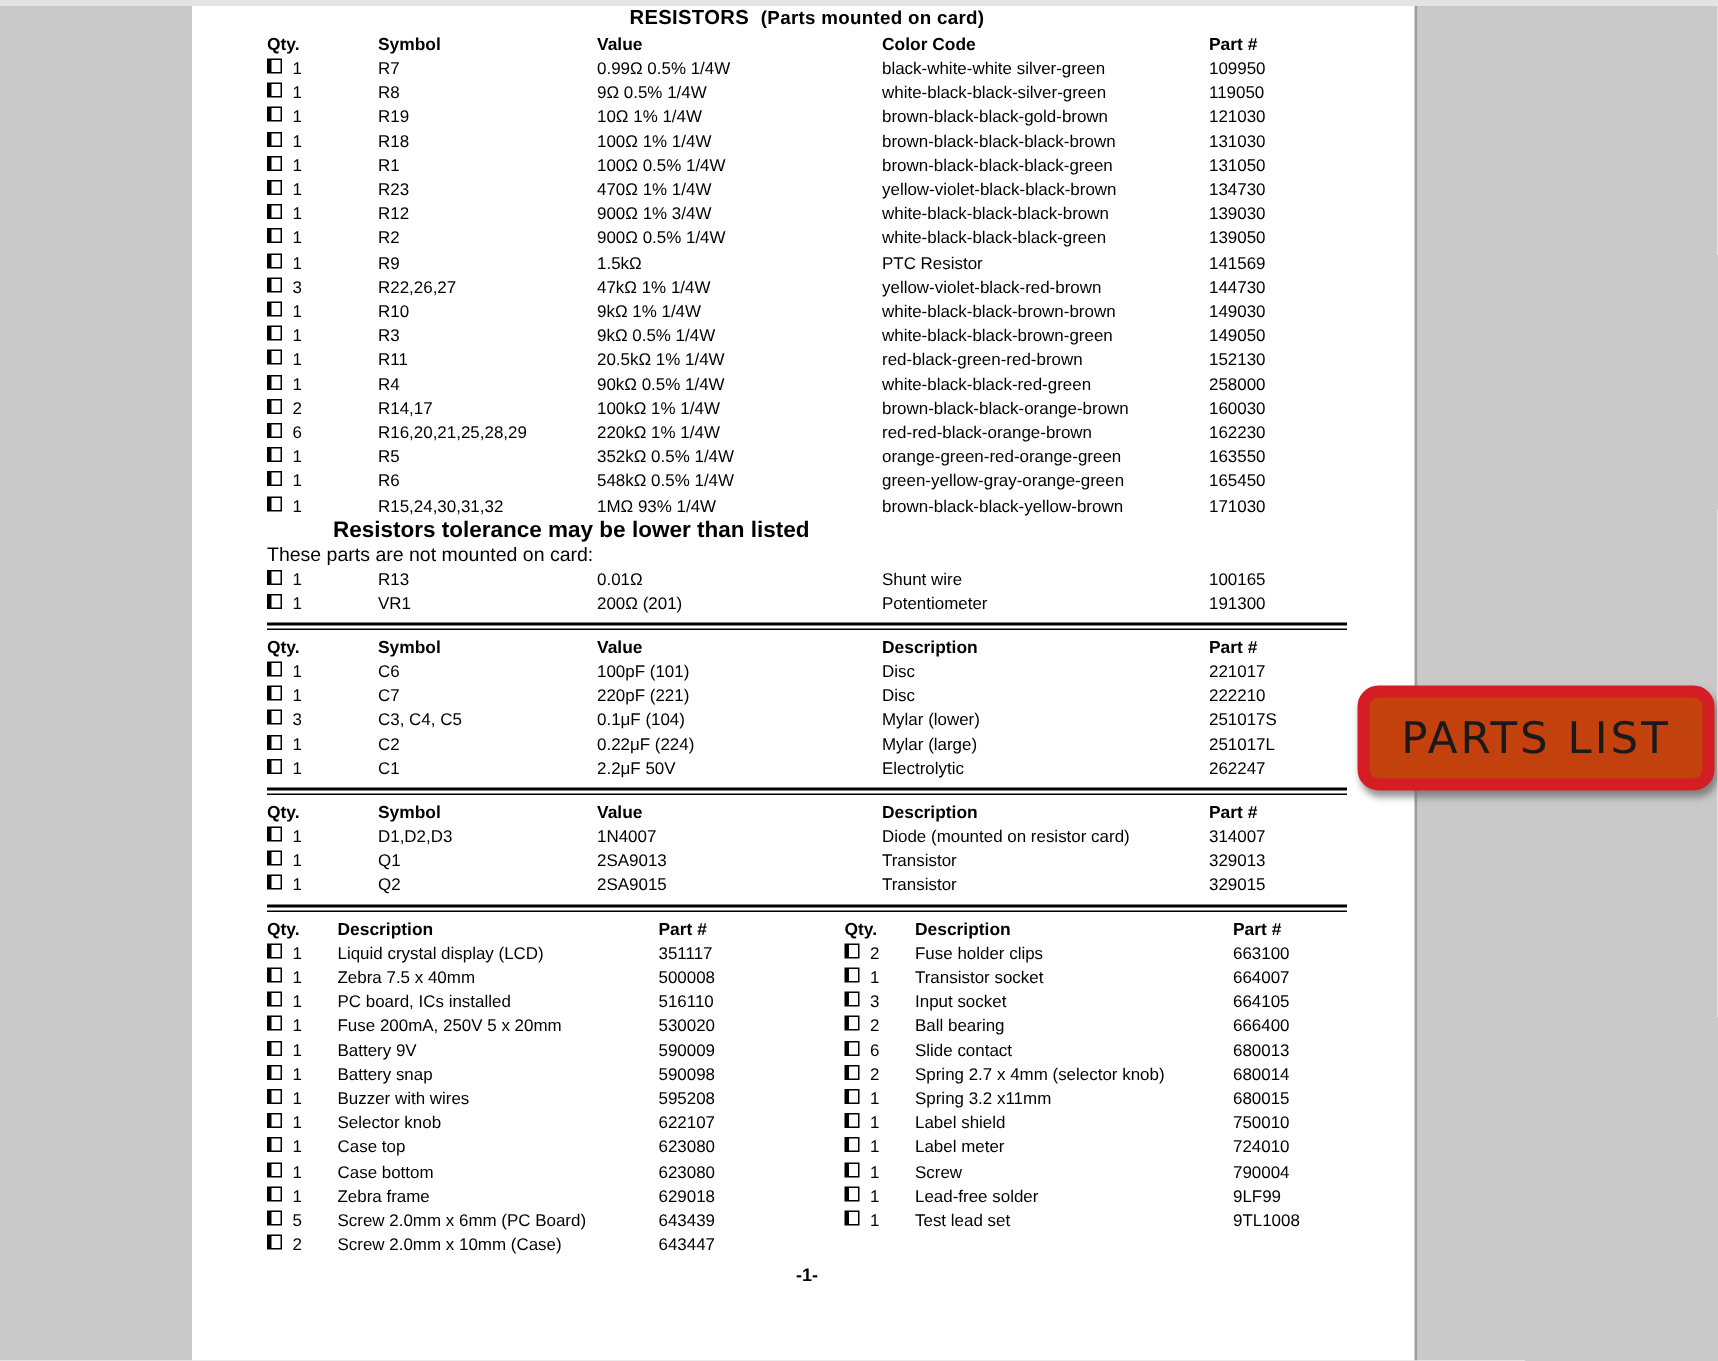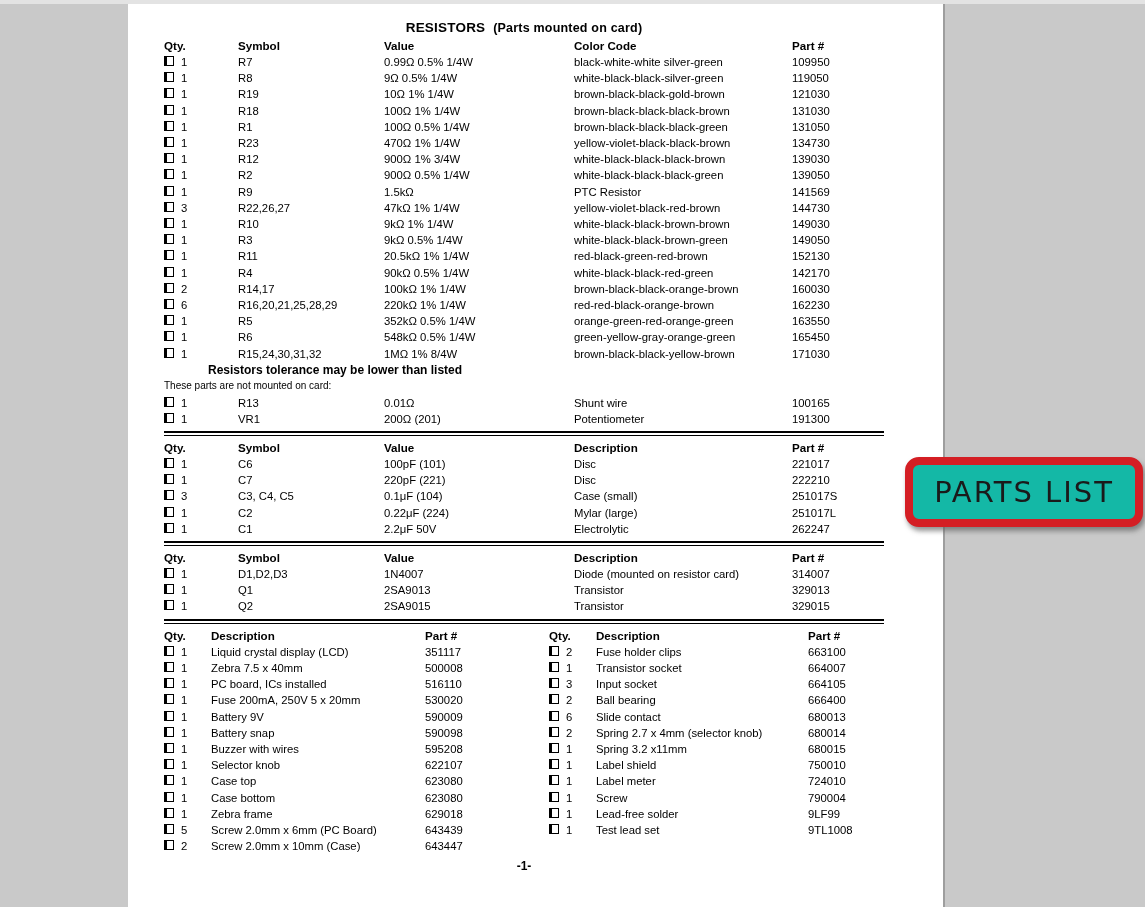--- a/index.html
+++ b/index.html
@@ -6,40 +6,40 @@
   body{
     width:1145px;height:907px;overflow:hidden;position:relative;
     background:#c9c9c9;color:#000;
     font-family:"Liberation Sans",sans-serif;
   }
   .topstrip{position:absolute;left:0;top:0;width:1145px;height:4px;background:#e3e3e3;z-index:5;}
   .page{
     position:absolute;left:128px;top:0;width:817px;height:907px;background:#ffffff;
     border-right:2px solid #9e9e9e;box-sizing:border-box;
   }
-  .content{position:absolute;left:36px;top:3px;width:720px;margin-top:16px;}
+  .content{position:absolute;left:50px;top:3px;width:720px;}
   .sec-title{text-align:center;font-weight:bold;font-size:13.5px;line-height:17px;letter-spacing:0.2px;}
   .sec-title .sub{font-size:12.5px;}
   .thead{font-weight:bold;font-size:11.6px;line-height:17px;}
   .grid5{display:grid;grid-template-columns:74px 146px 190px 1fr 92px;}
   .grid3{display:grid;grid-template-columns:47px 1fr 76px;}
   .row{font-size:11.3px;line-height:16.2px;}
   .right{text-align:left;}
   .cb{
     display:inline-block;width:6px;height:8px;box-sizing:content-box;
     border:1px solid #000;border-left-width:3px;margin-right:7px;
   }
-  .note-bold{font-weight:bold;font-size:12px;line-height:16.5px;padding-left:44px;}
-  .note{font-size:10px;line-height:16.3px;}
+  .note-bold{font-weight:bold;font-size:15px;line-height:16.5px;padding-left:44px;}
+  .note{font-size:13px;line-height:16.3px;}
   .rule{height:2px;border-top:2px solid #000;border-bottom:1px solid #000;margin:4px 0 3px;}
   .misc-wrap{display:grid;grid-template-columns:337px 335px;column-gap:48px;}
   .pagenum{text-align:center;font-weight:bold;font-size:12px;margin-top:5px;}
   .badge{
     position:absolute;left:905px;top:457px;width:222px;height:54px;
-    background:#14b8a6;border:8px solid #d41e24;border-radius:14px;
+    background:#c2410c;border:8px solid #d41e24;border-radius:14px;
     display:flex;align-items:center;justify-content:center;
     box-shadow:2px 4px 5px rgba(90,90,90,0.65);z-index:10;
   }
   .badge span{
     font-family:"DejaVu Sans",sans-serif;font-size:29px;letter-spacing:2px;color:#1a1a1a;
   }
 </style>
 </head>
 <body>
 
@@ -149,21 +149,21 @@
           <span>R11</span>
           <span>20.5kΩ 1% 1/4W</span>
           <span>red-black-green-red-brown</span>
           <span class="right">152130</span>
         </div>
         <div class="row grid5">
           <span><span class="cb"></span>1</span>
           <span>R4</span>
           <span>90kΩ 0.5% 1/4W</span>
           <span>white-black-black-red-green</span>
-          <span class="right">142170</span>
+          <span class="right">258000</span>
         </div>
         <div class="row grid5">
           <span><span class="cb"></span>2</span>
           <span>R14,17</span>
           <span>100kΩ 1% 1/4W</span>
           <span>brown-black-black-orange-brown</span>
           <span class="right">160030</span>
         </div>
         <div class="row grid5">
           <span><span class="cb"></span>6</span>
@@ -182,21 +182,21 @@
         <div class="row grid5">
           <span><span class="cb"></span>1</span>
           <span>R6</span>
           <span>548kΩ 0.5% 1/4W</span>
           <span>green-yellow-gray-orange-green</span>
           <span class="right">165450</span>
         </div>
         <div class="row grid5">
           <span><span class="cb"></span>1</span>
           <span>R15,24,30,31,32</span>
-          <span>1MΩ 1% 8/4W</span>
+          <span>1MΩ 93% 1/4W</span>
           <span>brown-black-black-yellow-brown</span>
           <span class="right">171030</span>
         </div>
       </div>
     <div class="note-bold">Resistors tolerance may be lower than listed</div>
     <div class="note">These parts are not mounted on card:</div>
     <div>
         <div class="row grid5">
           <span><span class="cb"></span>1</span>
           <span>R13</span>
@@ -234,21 +234,21 @@
           <span><span class="cb"></span>1</span>
           <span>C7</span>
           <span>220pF (221)</span>
           <span>Disc</span>
           <span class="right">222210</span>
         </div>
         <div class="row grid5">
           <span><span class="cb"></span>3</span>
           <span>C3, C4, C5</span>
           <span>0.1μF (104)</span>
-          <span>Case (small)</span>
+          <span>Mylar (lower)</span>
           <span class="right">251017S</span>
         </div>
         <div class="row grid5">
           <span><span class="cb"></span>1</span>
           <span>C2</span>
           <span>0.22μF (224)</span>
           <span>Mylar (large)</span>
           <span class="right">251017L</span>
         </div>
         <div class="row grid5">

